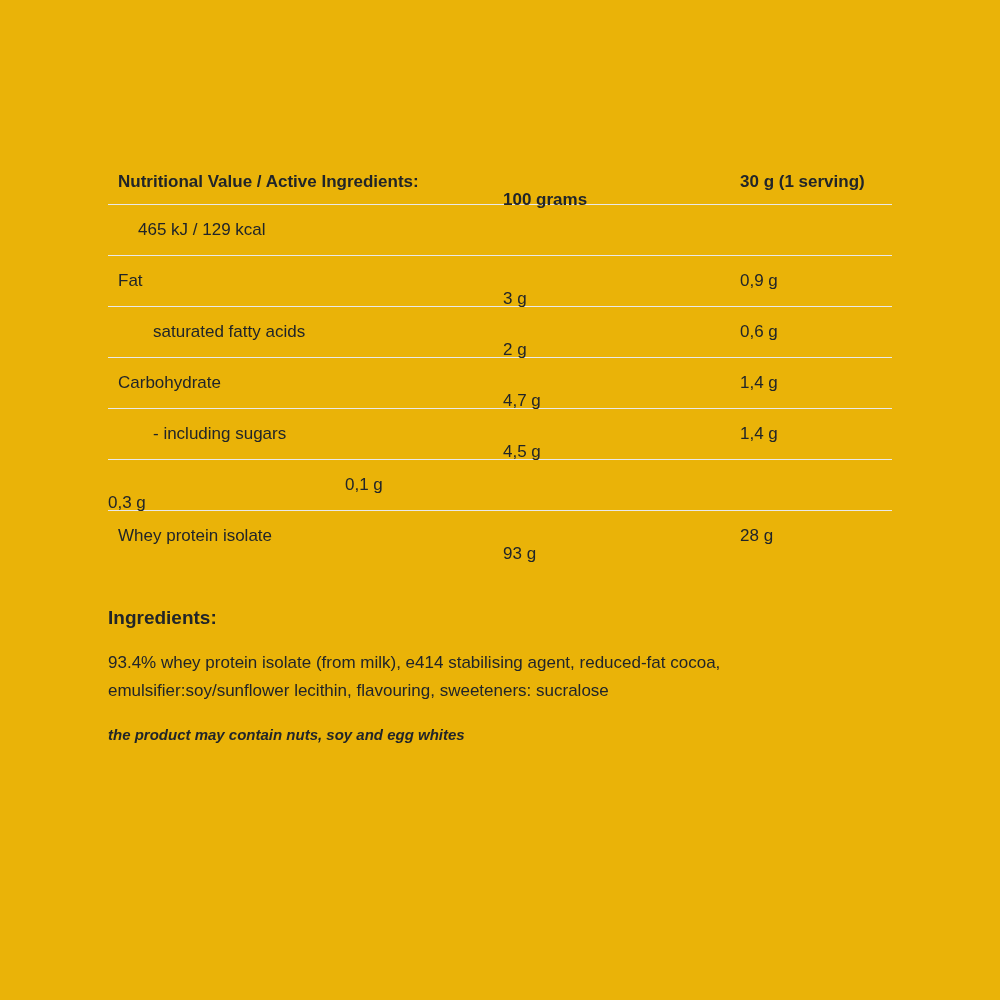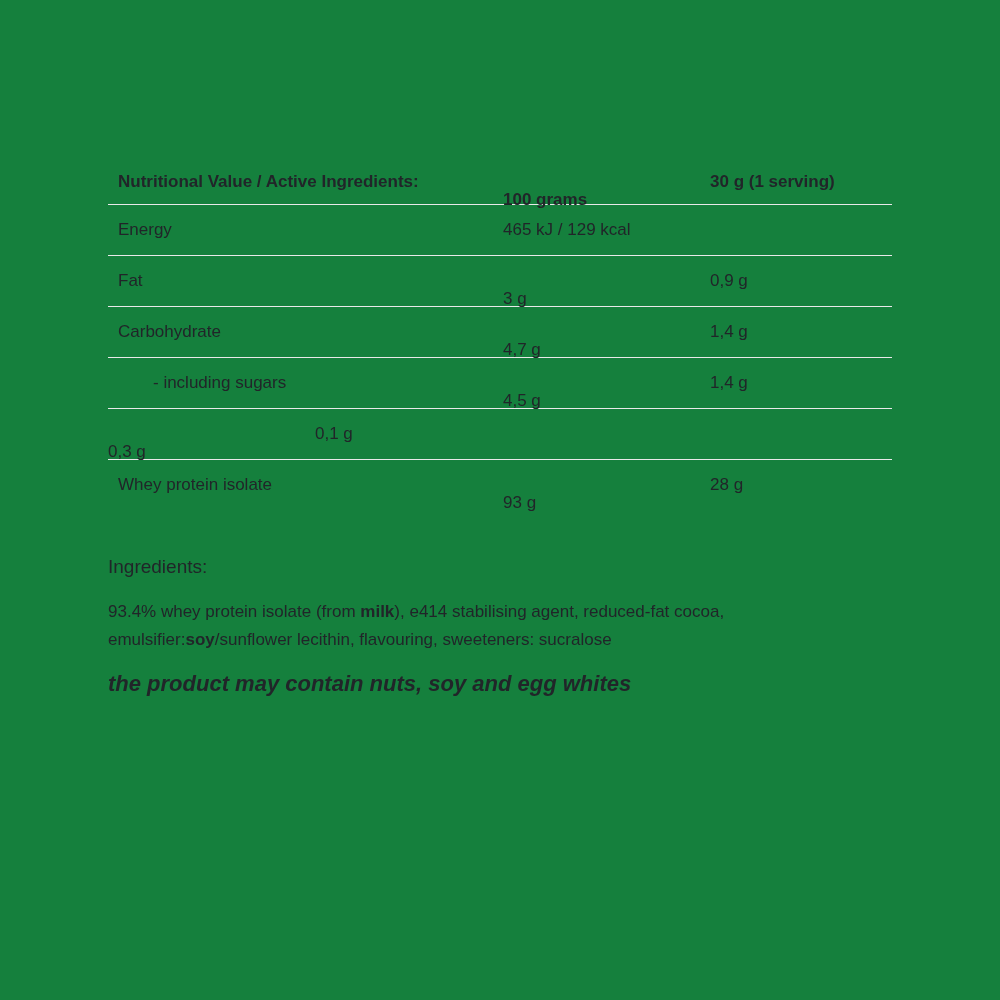--- a/index.html
+++ b/index.html
@@ -6,21 +6,21 @@
     margin: 0;
     padding: 0;
     background: #ffffff;
     font-family: "Liberation Sans", sans-serif;
     color: #212529;
   }
   .page {
     position: relative;
     width: 1000px;
     height: 1000px;
-    background: #15803d;
+    background: #eab308;
     overflow: hidden;
   }
   .content {
     position: absolute;
     left: 108px;
     top: 160px;
     width: 784px;
   }
   
   .ntable { width: 100%; font-size: 17px; }
@@ -28,68 +28,72 @@
     display: flex;
     align-items: center;
     height: 50px;
     border-bottom: 1px solid #e9e9e9;
   }
   .t-row.header { height: 44px; font-weight: 700; }
   .t-row:last-child { border-bottom: none; justify-content: center; }
   .c1 { width: 395px; padding-left: 10px; box-sizing: border-box; }
   .c1.indent { padding-left: 45px; }
   .c2 { width: 207px; margin-top: 35px; }
-  .c3 { flex: 1; }
+  .c3 { flex: 1; margin-left: 30px; }
   
   .section-heading {
     margin: 46px 0 0 0;
     font-size: 19px;
-    font-weight: 400;
+    font-weight: 700;
     line-height: 22px;
   }
   .ingredients-text {
     margin: 20px 0 0 0;
     font-size: 17px;
     line-height: 28px;
     width: 784px;
   }
-  .ingredients-text .b { font-weight: 700; }
+  .ingredients-text .b { font-weight: 400; }
   .allergens-heading { margin-top: 26px; }
   .allergens-text {
     margin: 20px 0 0 0;
-    font-size: 22px;
+    font-size: 15px;
     font-style: italic;
     font-weight: 700;
     line-height: 20px;
   }
 </style>
 </head>
 <body>
 
 <div class="page">
   <div class="content">
 
     <div class="ntable">
       <div class="t-row header">
         <div class="c1">Nutritional Value / Active Ingredients:</div>
         <div class="c2">100 grams</div>
         <div class="c3">30 g (1 serving)</div>
       </div>
 
       <div class="t-row">
-        <div class="c1">Energy</div>
         <div class="c3">465 kJ / 129 kcal</div>
       </div>
 
       <div class="t-row">
         <div class="c1">Fat</div>
         <div class="c2">3 g</div>
         <div class="c3">0,9 g</div>
       </div>
 
+      <div class="t-row">
+        <div class="c1 indent">saturated fatty acids</div>
+        <div class="c2">2 g</div>
+        <div class="c3">0,6 g</div>
+      </div>
 
       <div class="t-row">
         <div class="c1">Carbohydrate</div>
         <div class="c2">4,7 g</div>
         <div class="c3">1,4 g</div>
       </div>
 
       <div class="t-row">
         <div class="c1 indent">- including sugars</div>
         <div class="c2">4,5 g</div>

